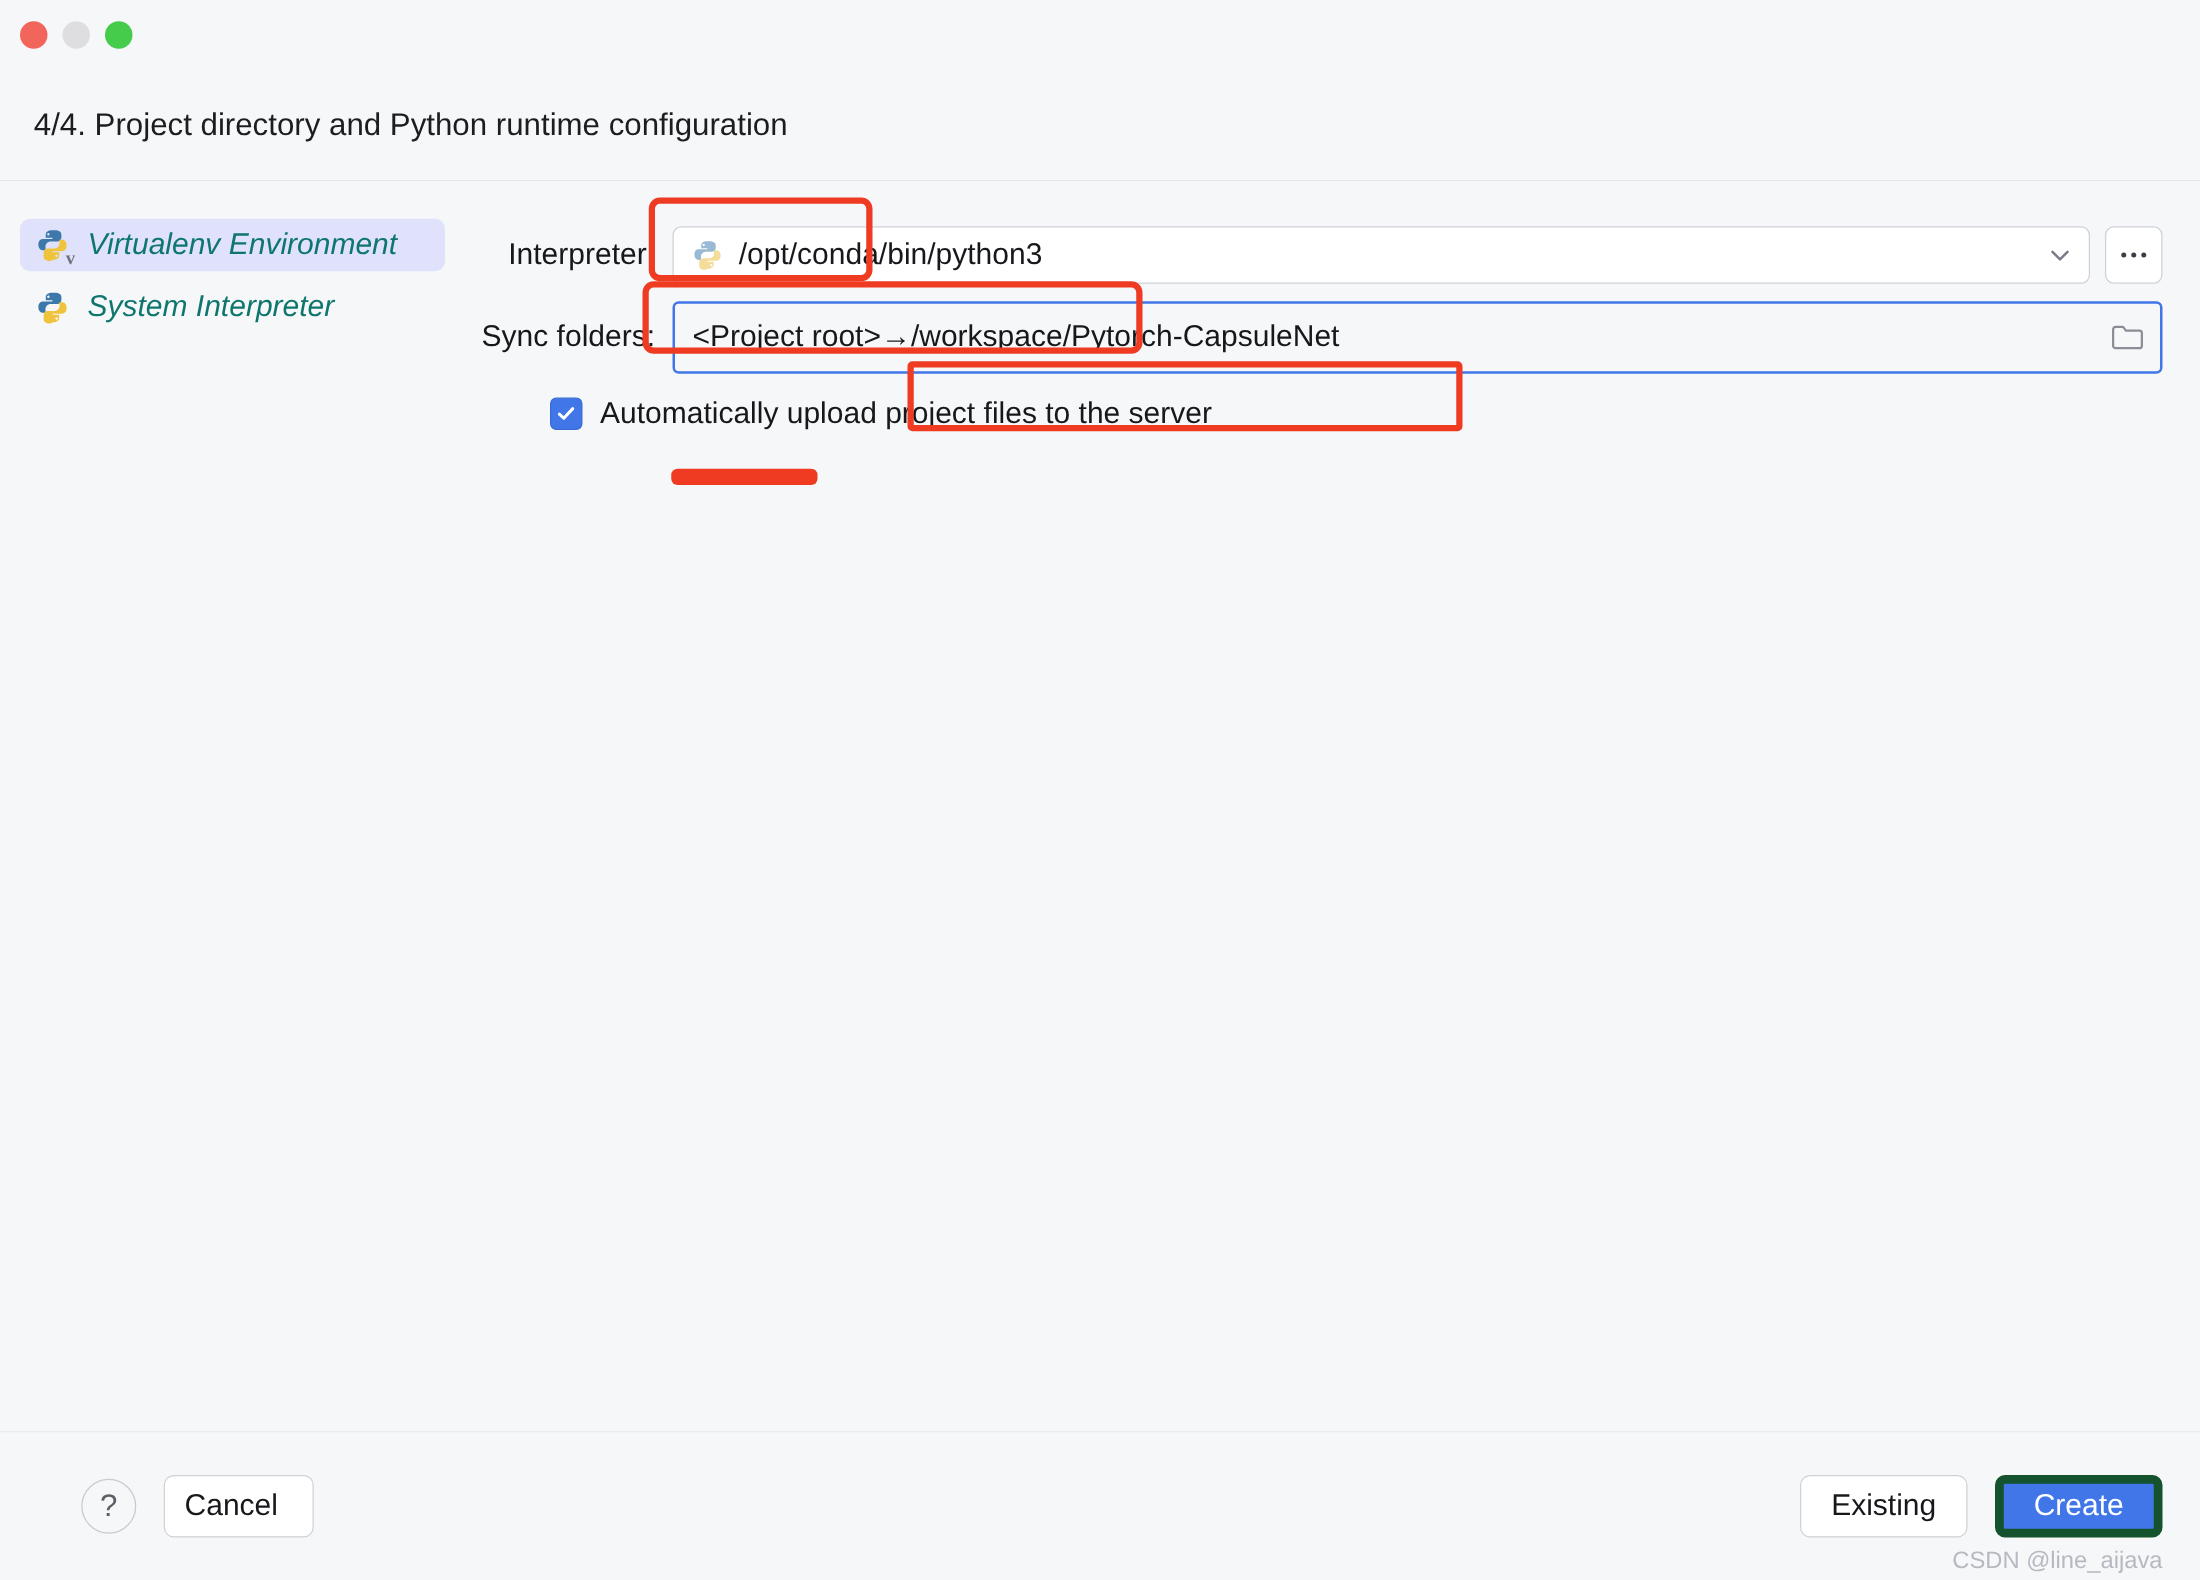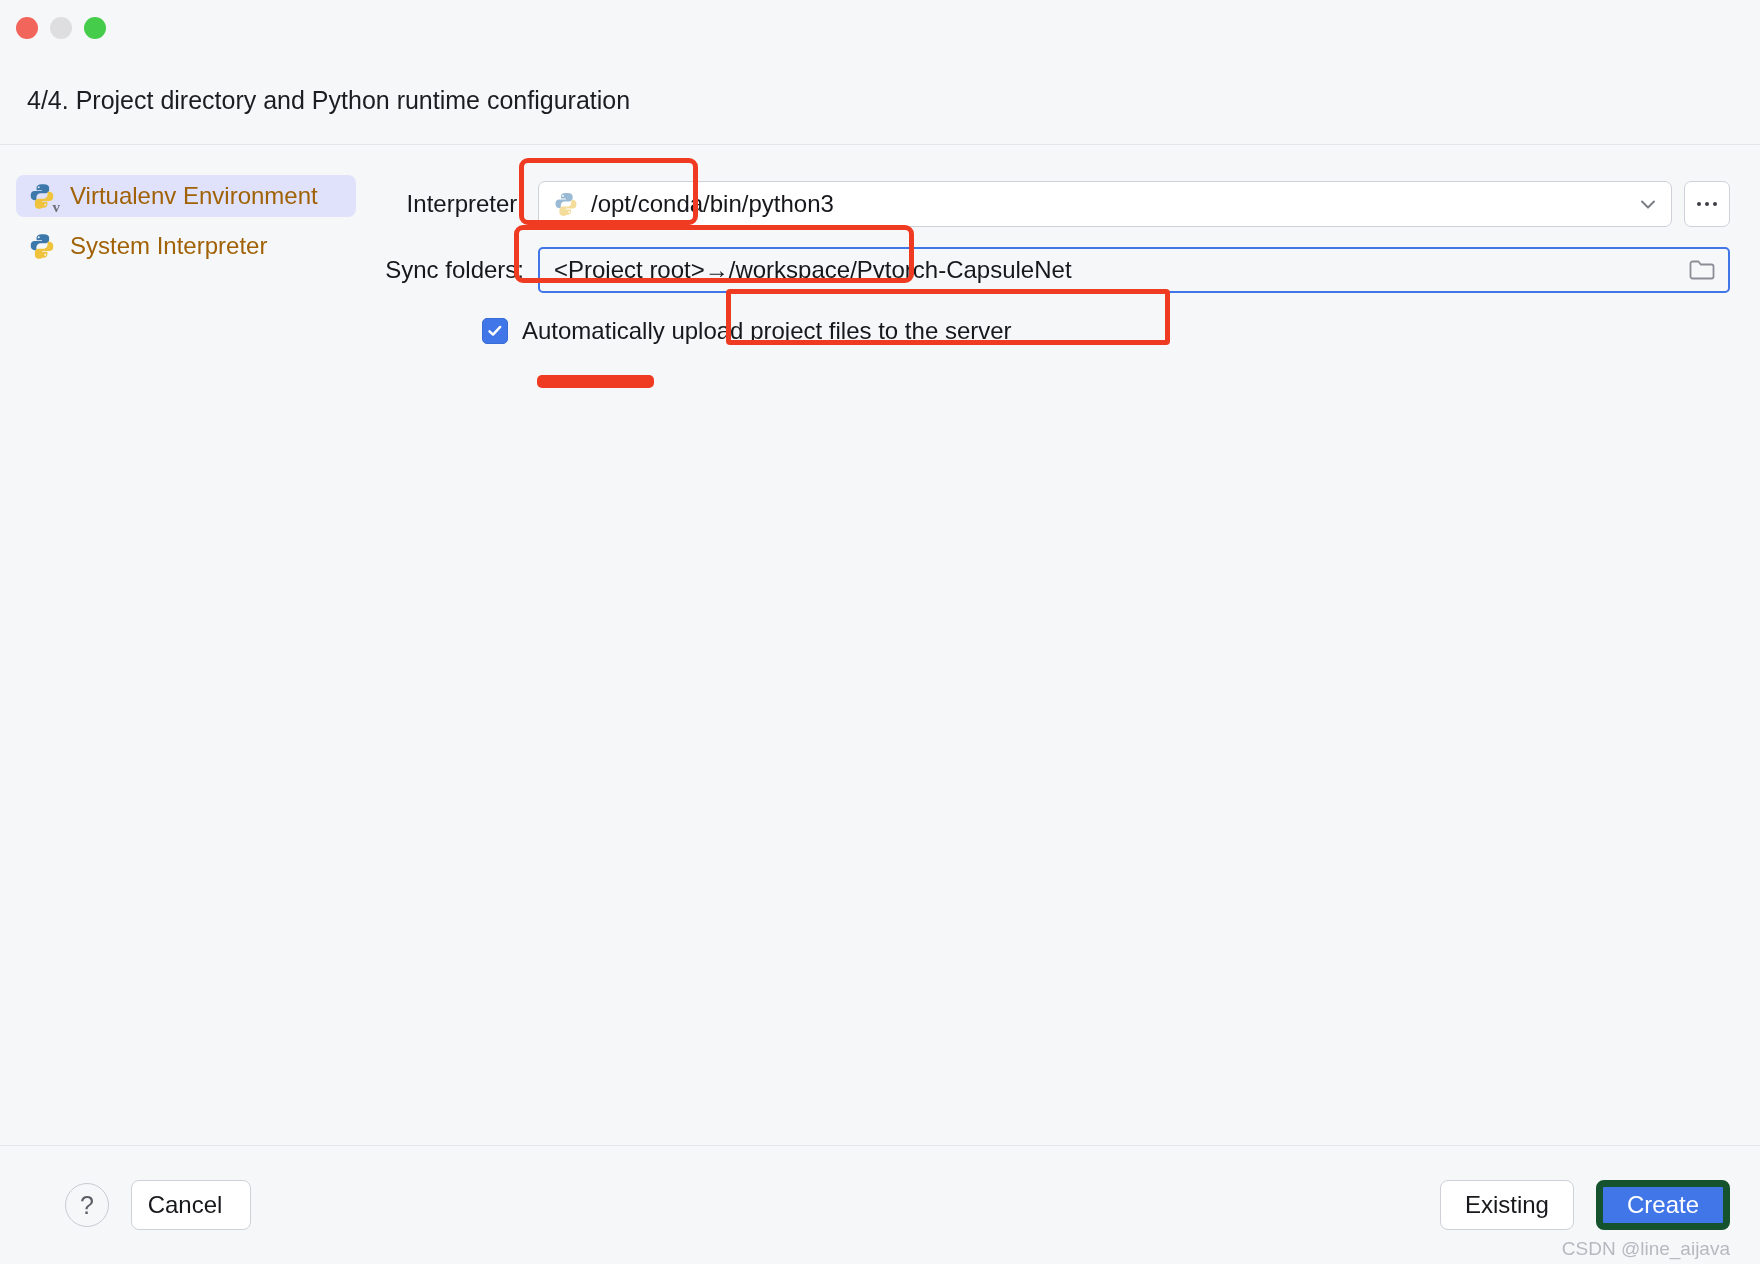--- a/index.html
+++ b/index.html
@@ -101,22 +101,23 @@
     height: 42px;
     margin: 0 16px 8px 16px;
     padding: 0 12px;
     border-radius: 8px;
     box-sizing: border-box;
     cursor: default;
   }
   .side-item.selected { background: #dfe2fa; }
   .side-label {
     font-size: 24px;
-    color: #a16207;
+    color: #0f766e;
     white-space: nowrap;
+    font-style: italic;
   }
 
   
   .pyicon { width: 28px; height: 28px; position: relative; flex: 0 0 28px; }
   .pyicon svg { display:block; }
   .venv-v {
     position: absolute;
     right: -4px;
     bottom: -5px;
     font-size: 15px;
@@ -223,21 +224,21 @@
     box-sizing: border-box;
   }
   .dots-btn i {
     width: 4px; height: 4px; border-radius: 50%;
     background: #3c3e44; display:block;
   }
 
   
   .syncfield {
     flex: 1;
-    height: 46px;
+    height: 58px;
     background: #f6f7f9;
     border: 2.5px solid #4076e8;
     border-radius: 5px;
     display: flex;
     align-items: center;
     padding: 0 12px 0 14px;
     box-sizing: border-box;
   }
   .sync-text {
     font-size: 24px;
@@ -245,21 +246,21 @@
     white-space: nowrap;
     flex: 1;
   }
   .folder-icon { width: 28px; height: 24px; flex: 0 0 28px; }
 
   
   .check-row {
     display: flex;
     align-items: center;
     gap: 14px;
-    margin-left: 110px;
+    margin-left: 68px;
     margin-top: 18px;
     position: relative;
   }
   .checkbox {
     width: 26px; height: 26px;
     background: #4076e8;
     border: 1px solid #3a6cd6;
     border-radius: 5px;
     box-sizing: border-box;
     display: flex; align-items: center; justify-content: center;

